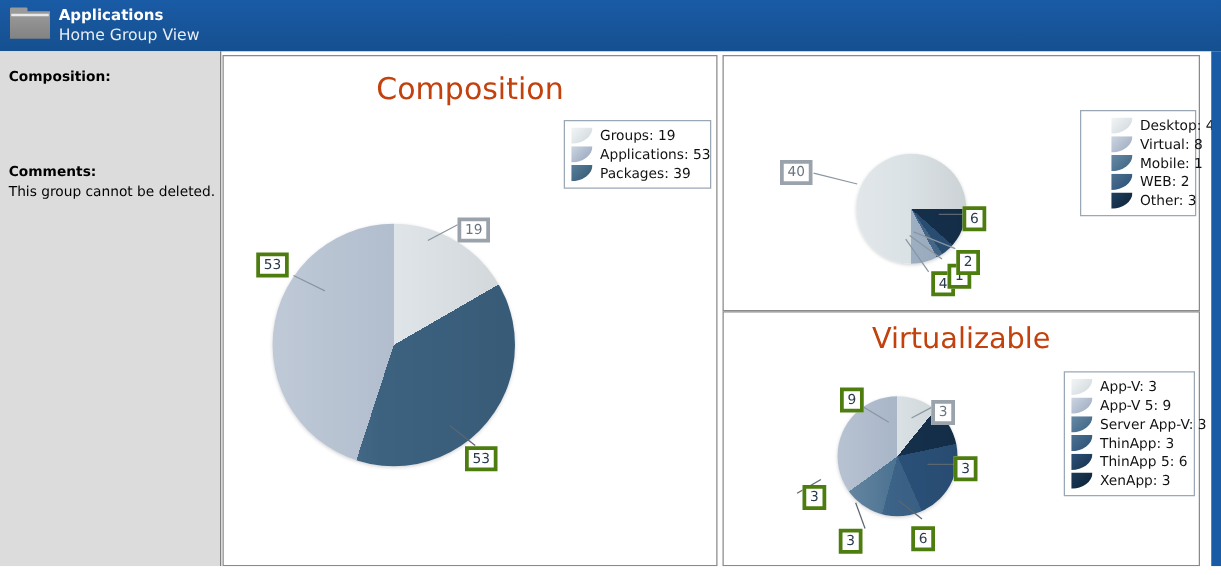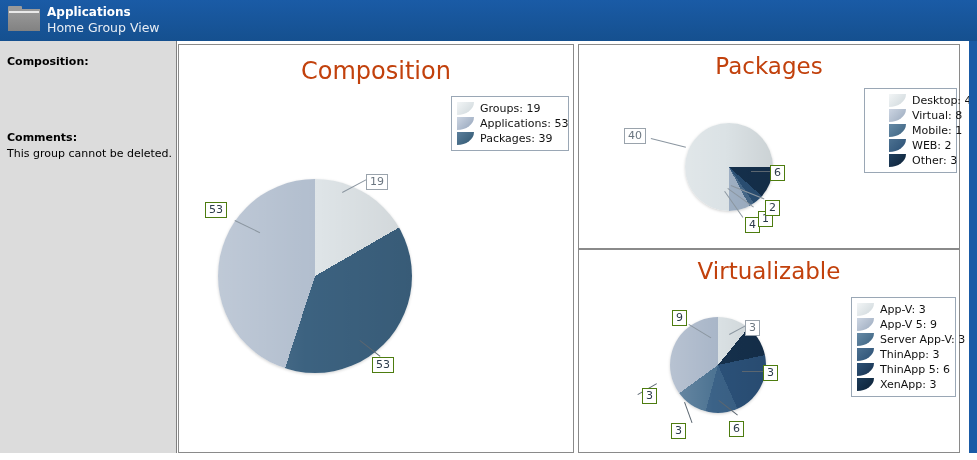--- a/index.html
+++ b/index.html
@@ -105,21 +105,21 @@
     position:absolute;left:0;top:0;width:100%;height:100%;
     border-radius:50%;pointer-events:none;
     background:linear-gradient(90deg,rgba(255,255,255,.16),rgba(255,255,255,0) 45%,rgba(0,0,0,.07));
   }
   #pie-composition{left:39px;top:134px;width:194px;height:194px;}
   #pie-packages{left:106px;top:78px;width:88px;height:88px;}
   #pie-virtualizable{left:91px;top:67px;width:96px;height:96px;}
 
   
   .callout{
-    position:absolute;border:1px solid #4d7c0f;background:#ffffff;
+    position:absolute;border:3px solid #4d7c0f;background:#ffffff;
     font-size:11px;color:#2b3a4a;line-height:11px;
     padding:1px 3px 2px 3px;
   }
   .callout.dim{border-color:#9aa3ac;color:#6b7680;}
   .leader{position:absolute;background:#8b96a0;height:1px;transform-origin:0 0;}
   .leader.dark{background:#5b6670;}
 
   
   #co-19{left:187px;top:129px;}
   #co-53a{left:26px;top:157px;}
@@ -205,21 +205,20 @@
     <div class="leader" style="left:163px;top:147px;width:30px;transform:rotate(-28deg);"></div>
     <div class="leader" style="left:56px;top:175px;width:28px;transform:rotate(26deg);"></div>
     <div class="leader dark" style="left:181px;top:295px;width:26px;transform:rotate(38deg);"></div>
 
     <div class="callout dim" id="co-19">19</div>
     <div class="callout" id="co-53a">53</div>
     <div class="callout" id="co-53b">53</div>
   </div>
 
   <div class="panel" id="panel-packages">
-    <div class="chart-title">Packages</div>
 
     <div class="legend" id="legend-packages">
       <div class="legend-row">
           <span class="swatch">
             <i style="background:linear-gradient(135deg,#f2f5f6,#cdd6da)"></i>
           </span>
           <span class="legend-text">Desktop: 40</span>
         </div>
       <div class="legend-row">
           <span class="swatch">

